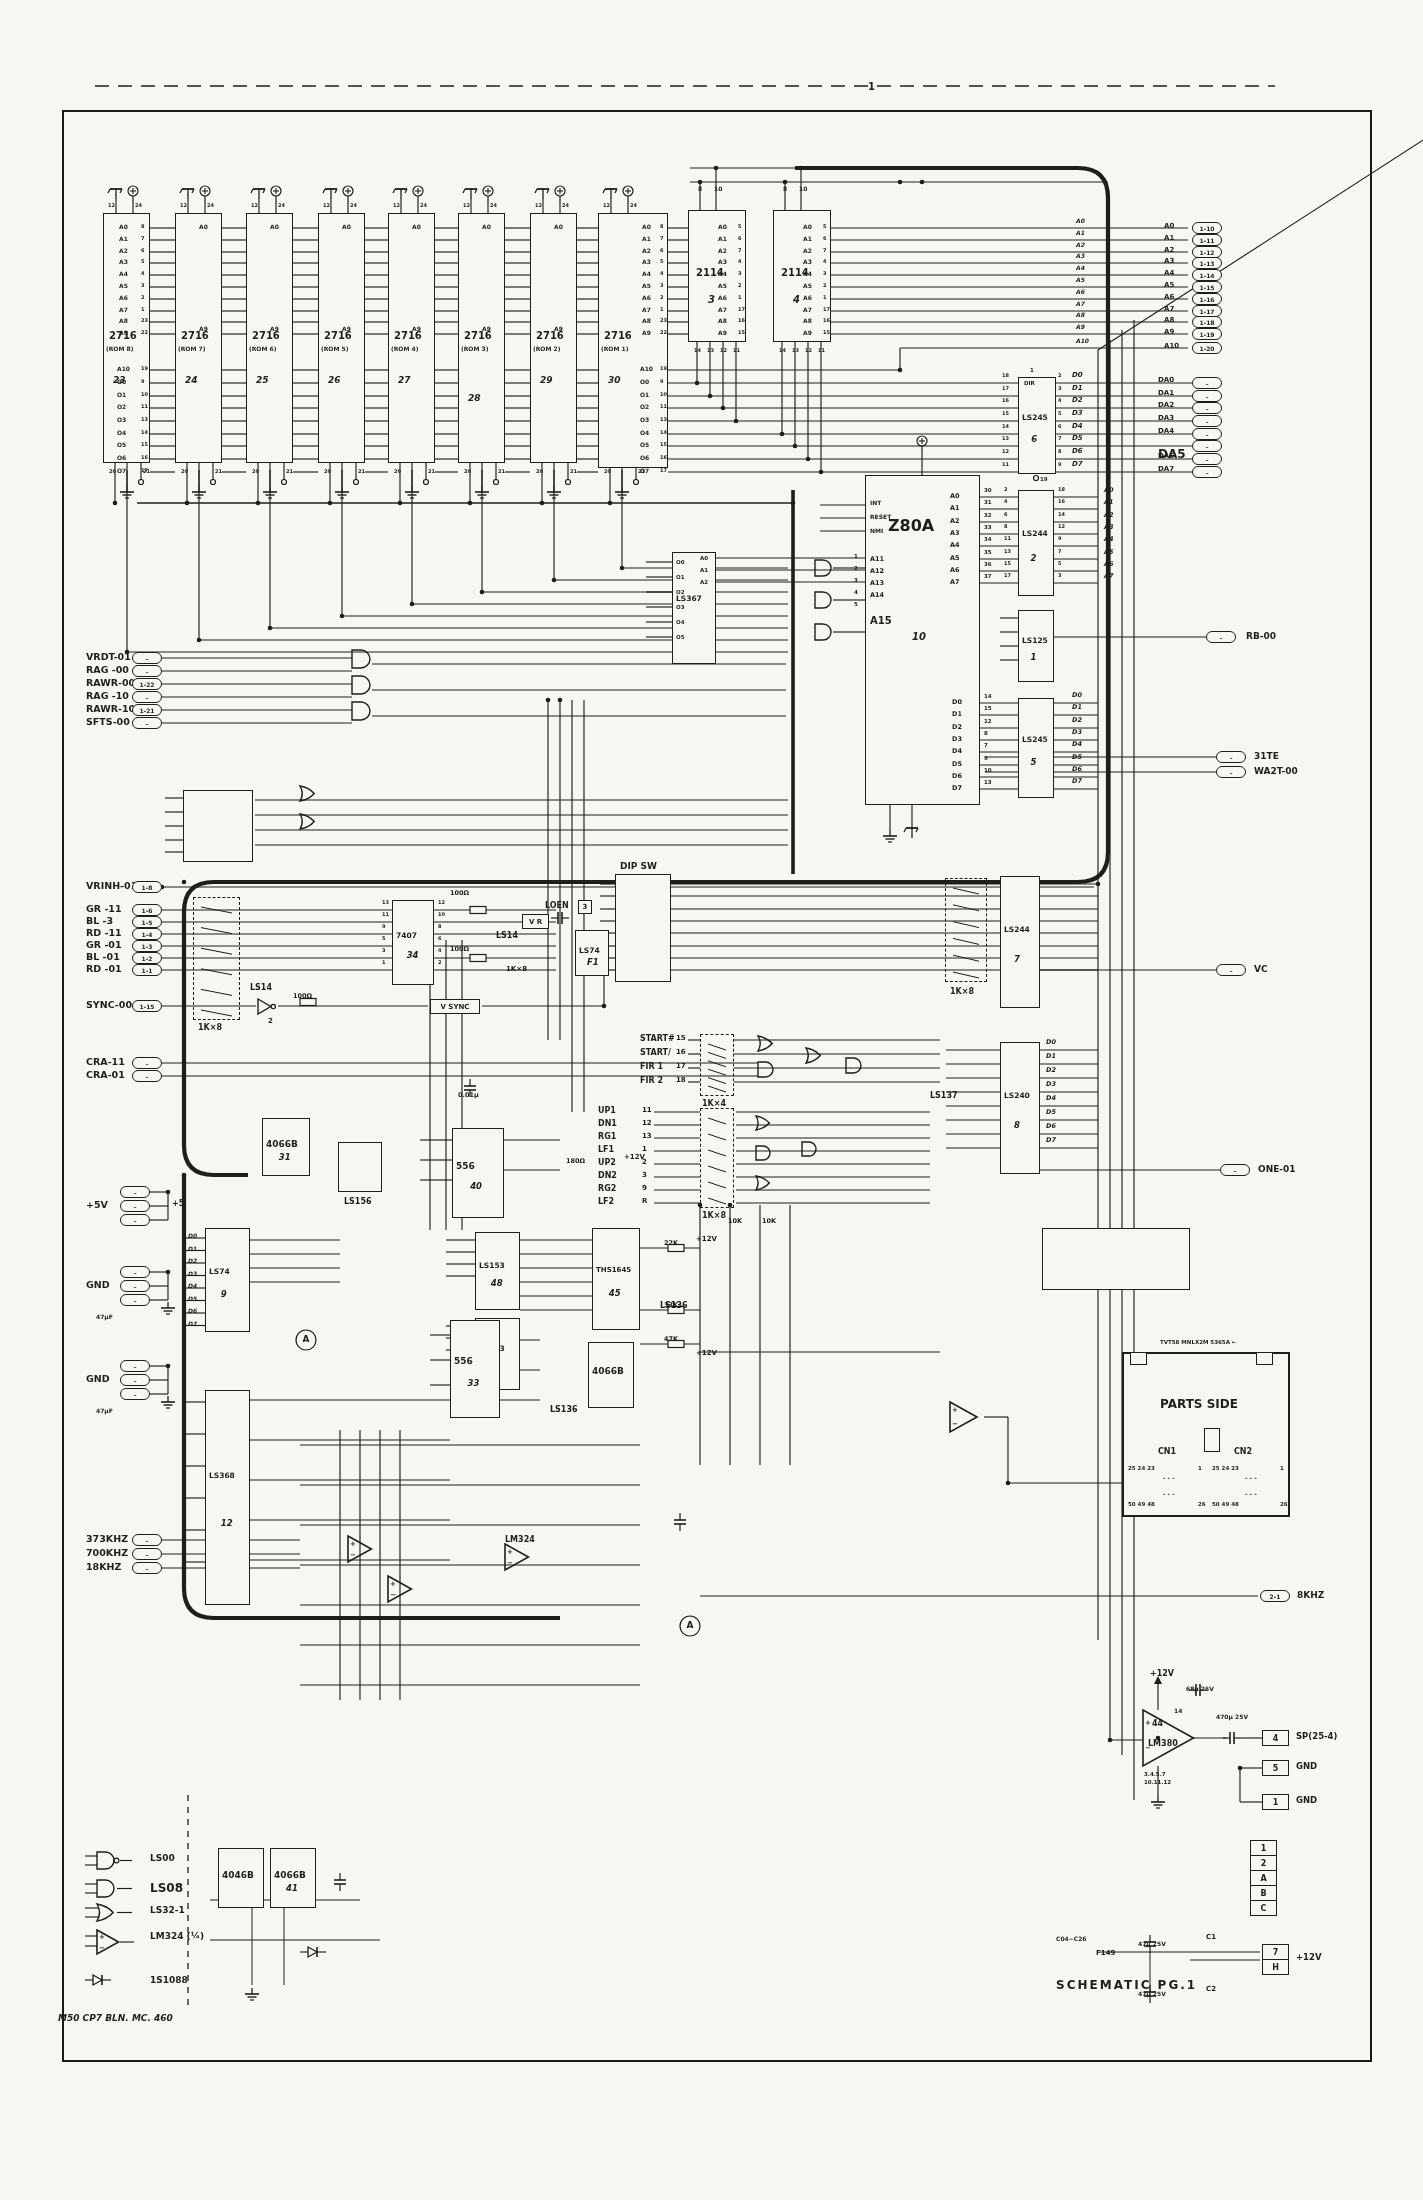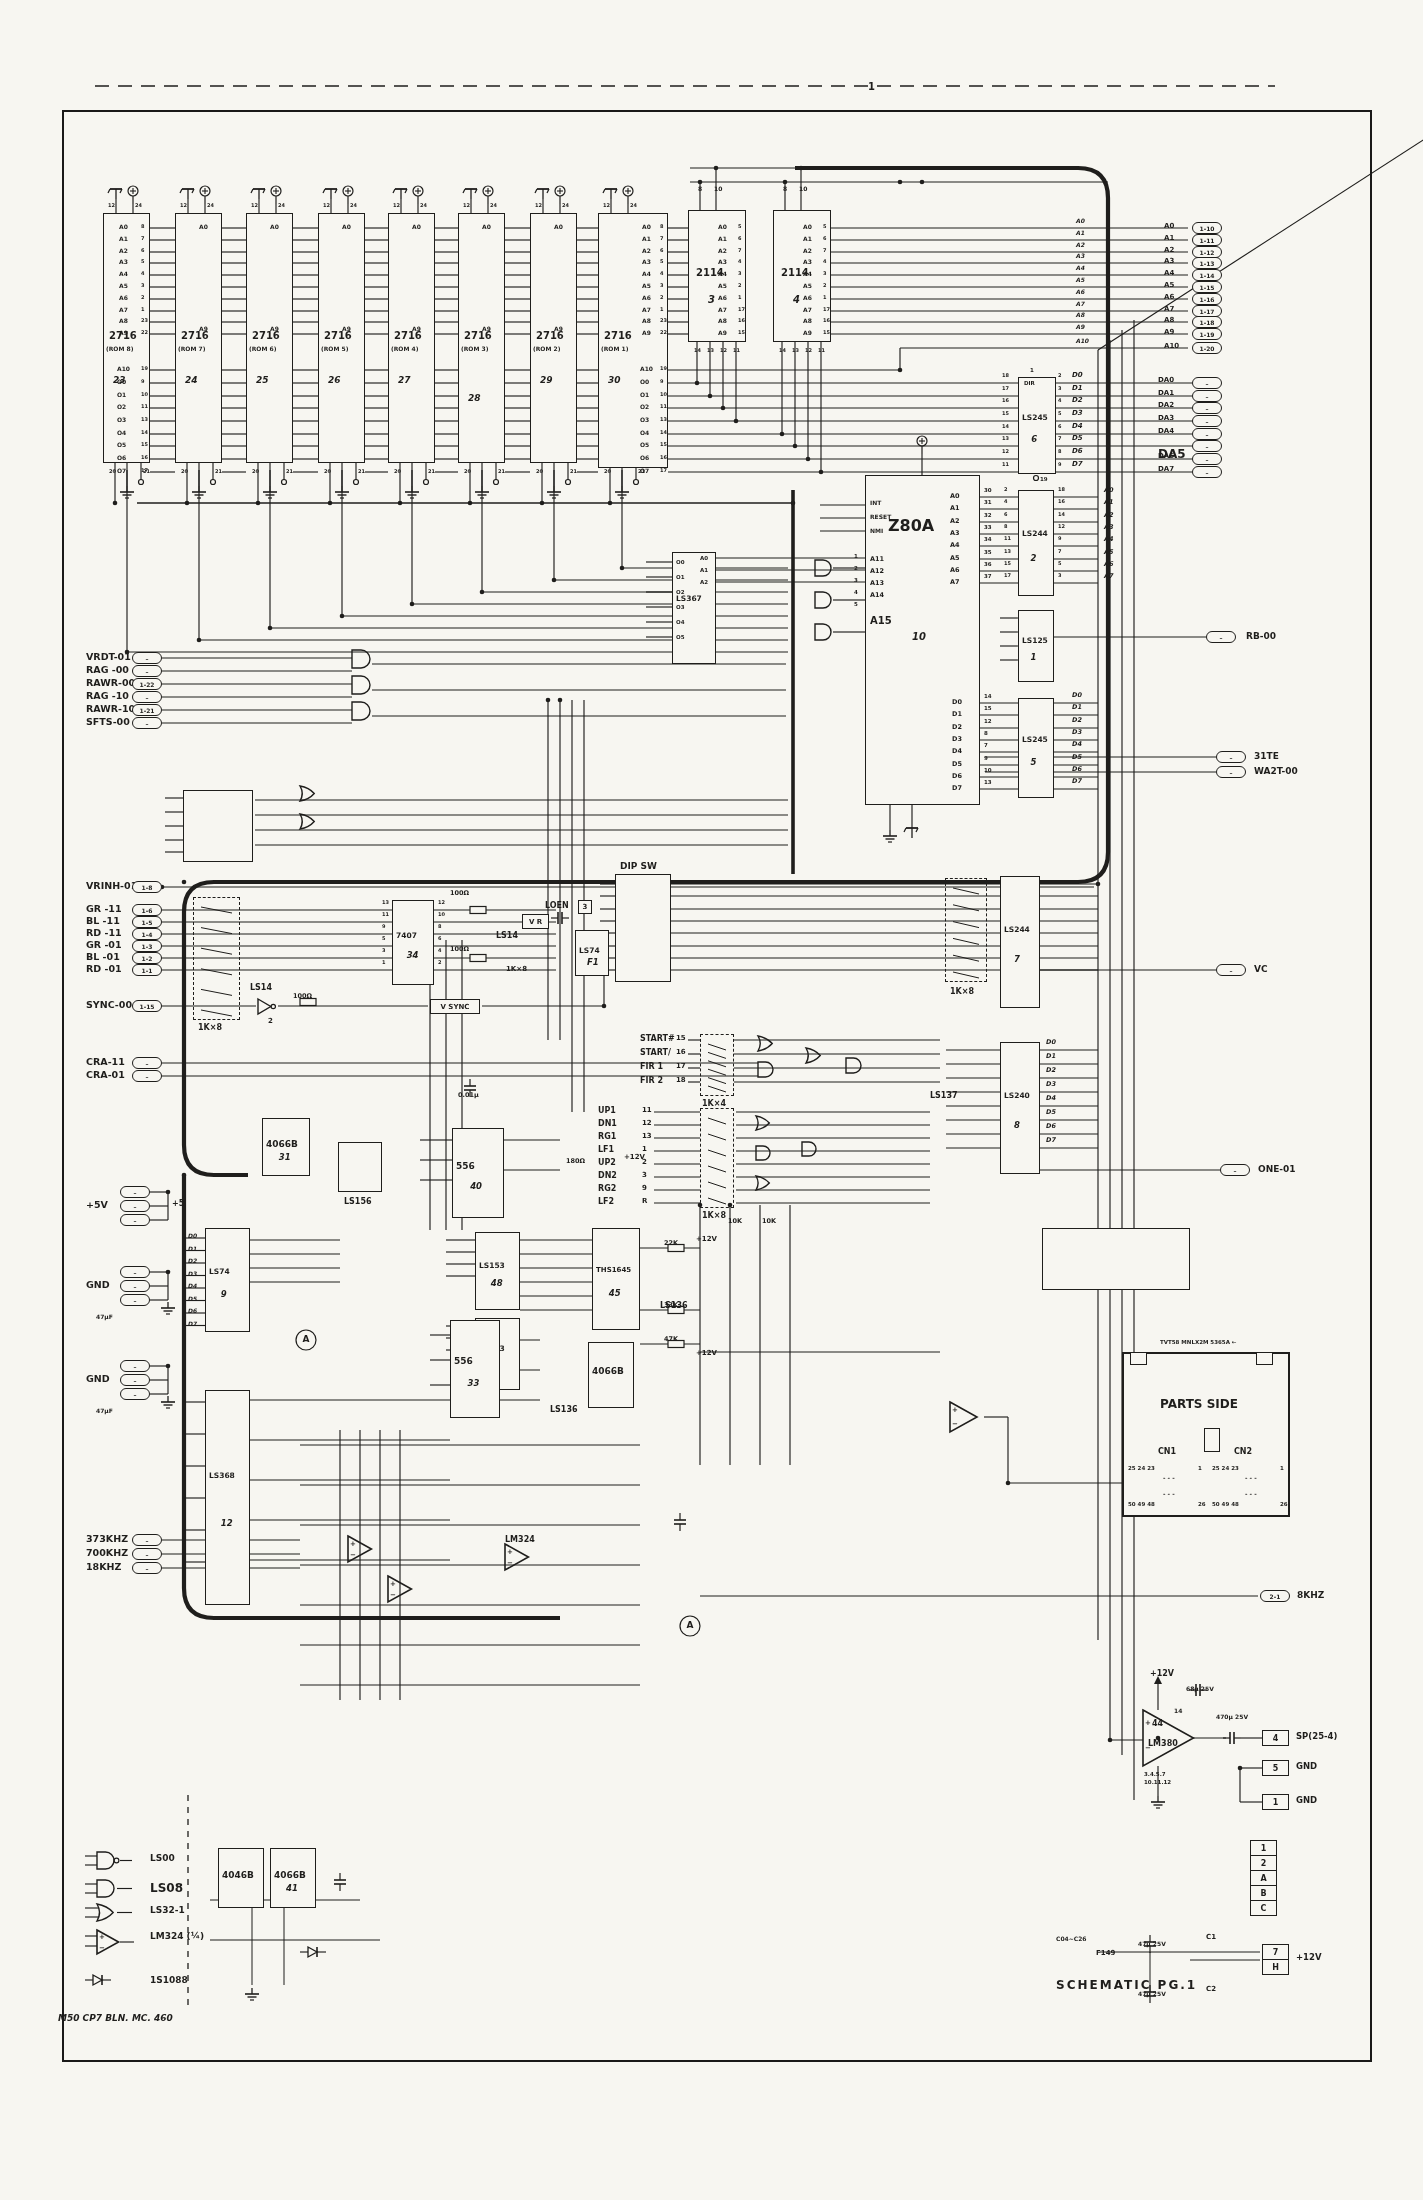--- a/index.html
+++ b/index.html
@@ -1391,21 +1391,21 @@
     <div class="t" style="left: 86px; top: 691px; font-size: 9.5px;">RAG -10</div>
     <div class="pill" style="left: 132px; top: 691px;">–</div>
     <div class="t" style="left: 86px; top: 704px; font-size: 9.5px;">RAWR-10</div>
     <div class="pill" style="left: 132px; top: 704px;">1-21</div>
     <div class="t" style="left: 86px; top: 717px; font-size: 9.5px;">SFTS-00</div>
     <div class="pill" style="left: 132px; top: 717px;">–</div>
     <div class="t" style="left: 86px; top: 881px; font-size: 9.5px;">VRINH-01</div>
     <div class="pill" style="left: 132px; top: 881px;">1-8</div>
     <div class="t" style="left: 86px; top: 904px; font-size: 9.5px;">GR  -11</div>
     <div class="pill" style="left: 132px; top: 904px;">1-6</div>
-    <div class="t" style="left: 86px; top: 916px; font-size: 9.5px;">BL  -11</div>
+    <div class="t" style="left: 86px; top: 916px; font-size: 9.5px;">BL  -3</div>
     <div class="pill" style="left: 132px; top: 916px;">1-5</div>
     <div class="t" style="left: 86px; top: 928px; font-size: 9.5px;">RD  -11</div>
     <div class="pill" style="left: 132px; top: 928px;">1-4</div>
     <div class="t" style="left: 86px; top: 940px; font-size: 9.5px;">GR  -01</div>
     <div class="pill" style="left: 132px; top: 940px;">1-3</div>
     <div class="t" style="left: 86px; top: 952px; font-size: 9.5px;">BL  -01</div>
     <div class="pill" style="left: 132px; top: 952px;">1-2</div>
     <div class="t" style="left: 86px; top: 964px; font-size: 9.5px;">RD  -01</div>
     <div class="pill" style="left: 132px; top: 964px;">1-1</div>
     <div class="t" style="left: 86px; top: 1000px; font-size: 9.5px;">SYNC-00</div>

